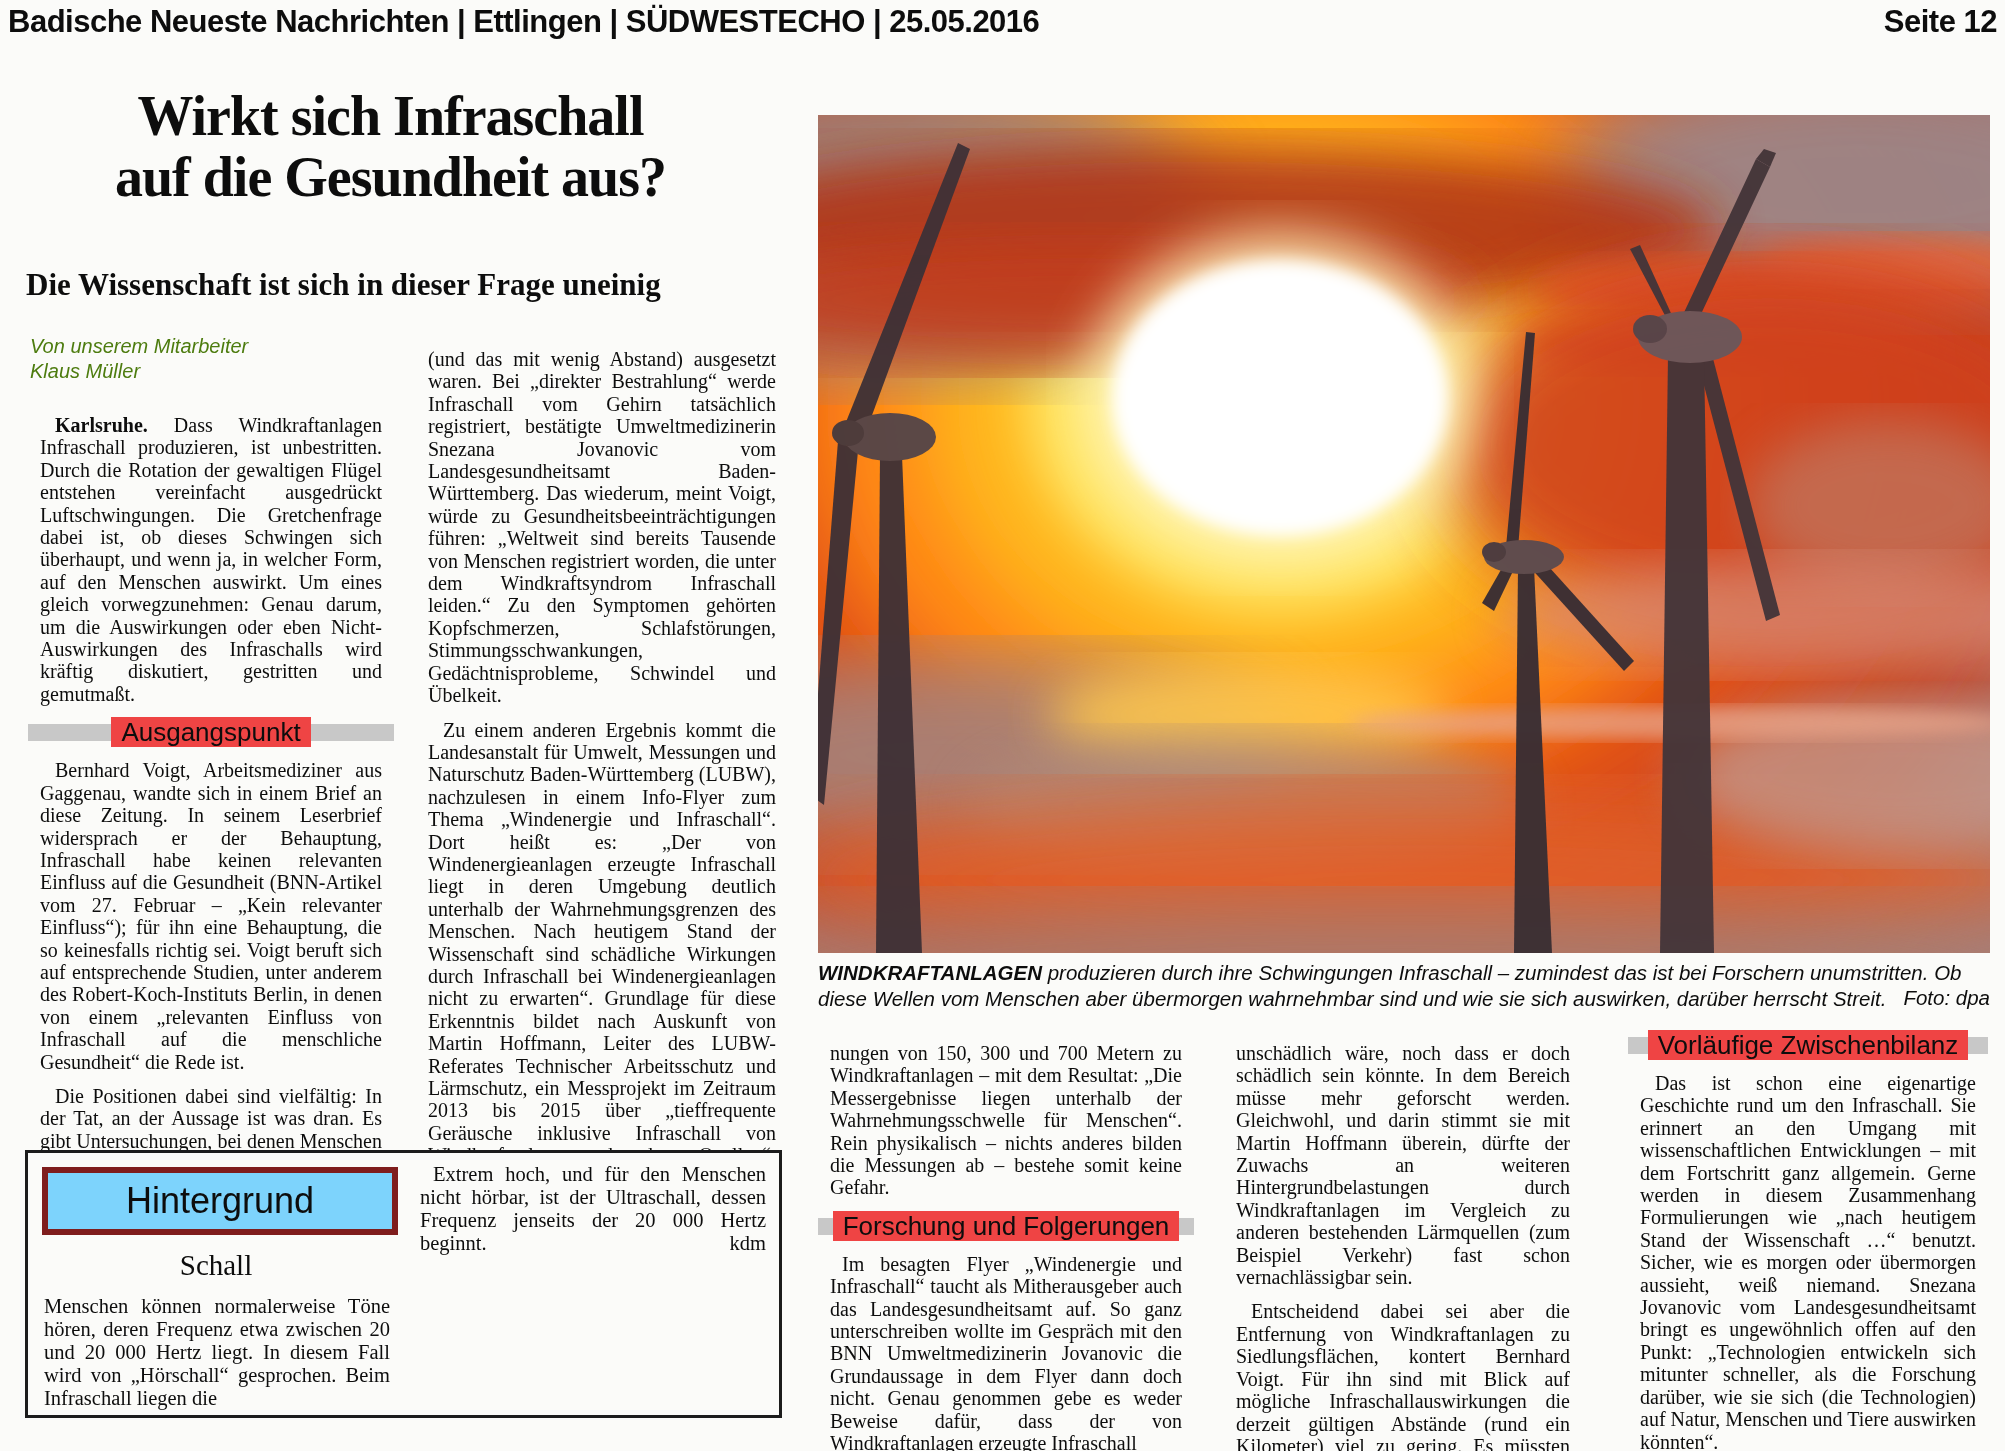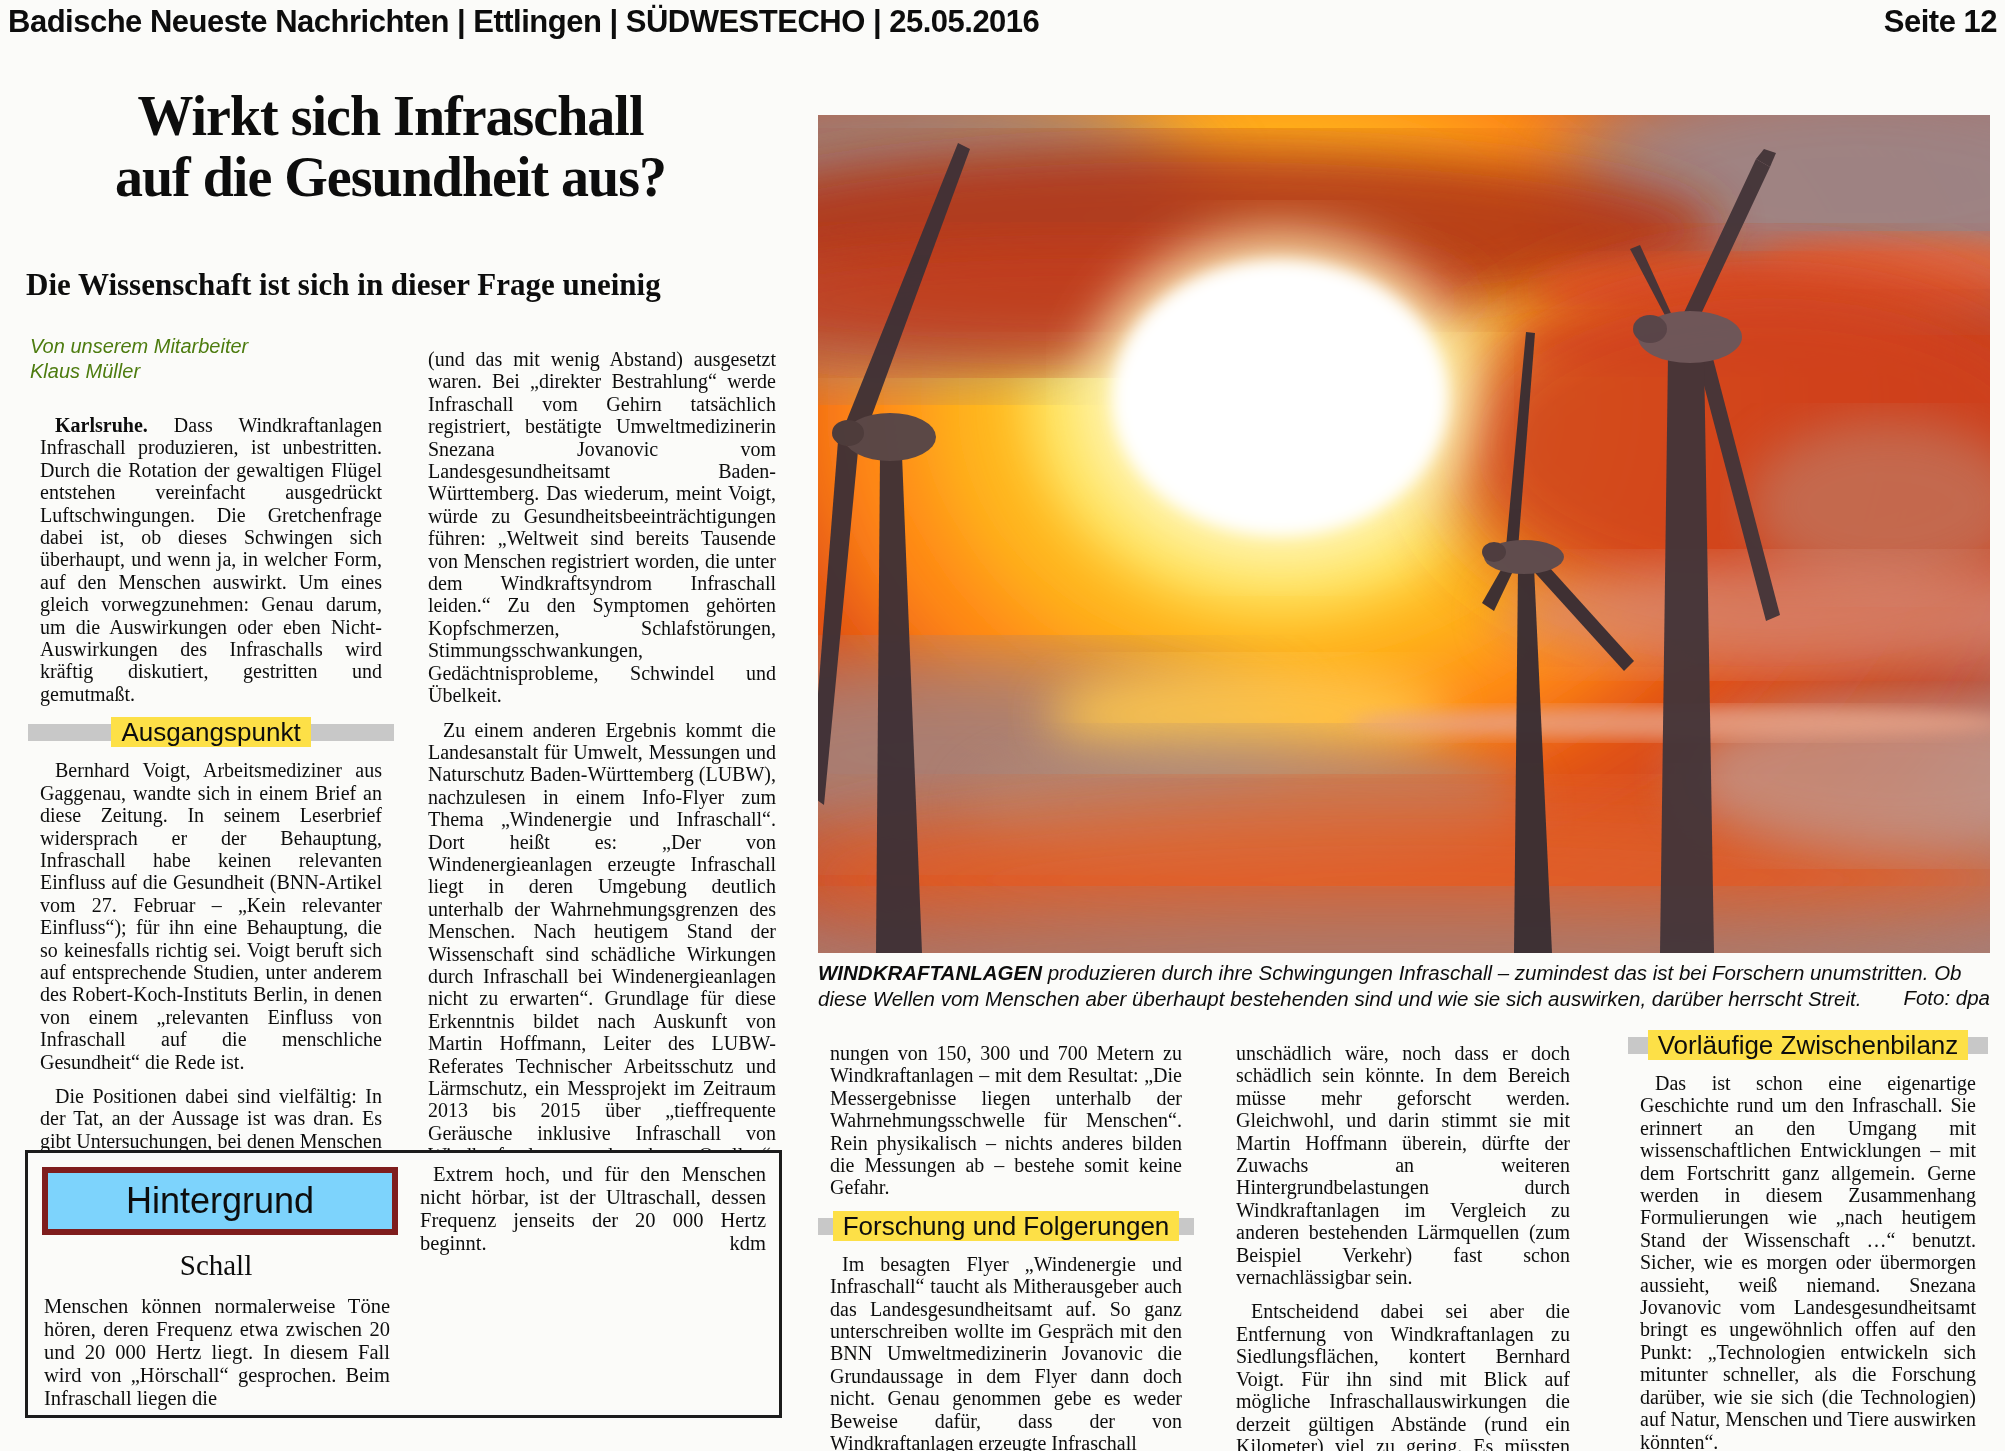--- a/index.html
+++ b/index.html
@@ -21,21 +21,21 @@
   .bodycol{font-size:20px;line-height:22.4px;text-align:justify;}
   .bodycol p{margin:12px;text-indent:15px;}
   .bodycol p.noindent{text-indent:0;}
   #col1{left:28px;top:402px;width:366px;}
   #col2{left:416px;top:336px;width:372px;}
   b.lead{font-weight:bold;}
   
   .sec-header{position:relative;text-align:center;font-family:"Liberation Sans",sans-serif;
               font-size:26px;line-height:30px;margin:5px 0 3px 0;text-indent:0;}
   .sec-header .bar{position:absolute;left:0;right:0;top:7px;height:17px;background:#c8c8c8;}
-  .sec-header .txt{position:relative;background:#fde047;padding:0 10px;}
+  .sec-header .txt{position:relative;background:#ef4444;padding:0 10px;}
   
   #infobox{left:25px;top:1150px;width:751px;height:262px;border:3px solid #1c1c1c;background:#fbfbf9;}
   #ib-title{position:absolute;left:14px;top:14px;width:344px;height:56px;border:6px solid #7f1d1d;
             background:#7dd3fc;text-align:center;font-family:"Liberation Sans",sans-serif;
             font-size:36px;line-height:56px;}
   #ib-sub{position:absolute;left:14px;top:96px;width:348px;text-align:center;font-size:29px;}
   #ib-left-text{position:absolute;left:16px;top:142px;width:346px;font-size:20.5px;line-height:23px;text-align:justify;}
   #ib-right{position:absolute;left:392px;top:10px;width:346px;font-size:20.5px;line-height:23px;text-align:justify;}
   #ib-right p{margin:0;text-indent:0;}
   #ib-right p.p2{text-indent:13px;position:relative;}
@@ -169,21 +169,21 @@
         <polygon points="710,450 722,442 816,546 806,556"></polygon>
         <polygon points="688,446 696,454 676,496 664,488"></polygon>
         <polygon points="700,452 716,452 734,838 696,838"></polygon>
         <ellipse cx="706" cy="442" rx="40" ry="17" fill="#5c4b4f"></ellipse>
         <ellipse cx="676" cy="437" rx="12" ry="10" fill="#4a3b40"></ellipse>
       </g>
     </svg>
   </div>
 
   <div id="caption" class="abs">
-    <span style="font-weight:bold">WINDKRAFTANLAGEN</span><span> produzieren durch ihre Schwingungen Infraschall – zumindest das ist bei Forschern unumstritten. Ob diese Wellen vom Menschen aber überhaupt bestehenden sind und wie sie sich auswirken, darüber herrscht Streit.</span>
+    <span style="font-weight:bold">WINDKRAFTANLAGEN</span><span> produzieren durch ihre Schwingungen Infraschall – zumindest das ist bei Forschern unumstritten. Ob diese Wellen vom Menschen aber übermorgen wahrnehmbar sind und wie sie sich auswirken, darüber herrscht Streit.</span>
     <span class="credit">Foto: dpa</span>
   </div>
 
   <div id="bcolA" class="abs bodycol">
     <p class="noindent">nungen von 150, 300 und 700 Metern zu Windkraftanlagen – mit dem Resultat: „Die Messergebnisse liegen unterhalb der Wahrnehmungsschwelle für Menschen“. Rein physikalisch – nichts anderes bilden die Messungen ab – bestehe somit keine Gefahr.</p>
     <div class="sec-header">
       <span class="bar"></span>
       <span class="txt">Forschung und Folgerungen</span>
     </div>
     <p class="noindent" style="text-indent:12px">Im besagten Flyer „Windenergie und Infraschall“ taucht als Mitherausgeber auch das Landesgesundheitsamt auf. So ganz unterschreiben wollte im Gespräch mit den BNN Umweltmedizinerin Jovanovic die Grundaussage in dem Flyer dann doch nicht. Genau genommen gebe es weder Beweise dafür, dass der von Windkraftanlagen erzeugte Infraschall</p>

